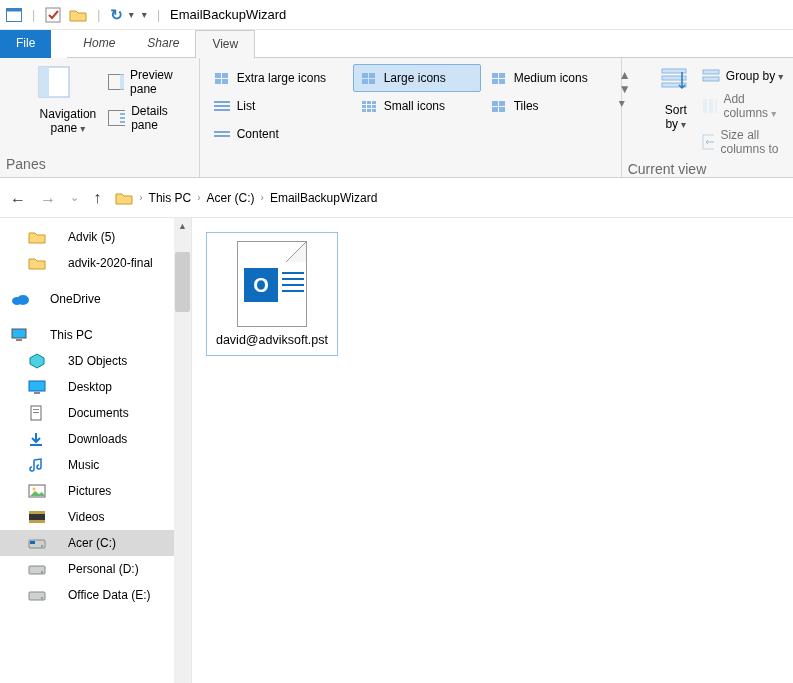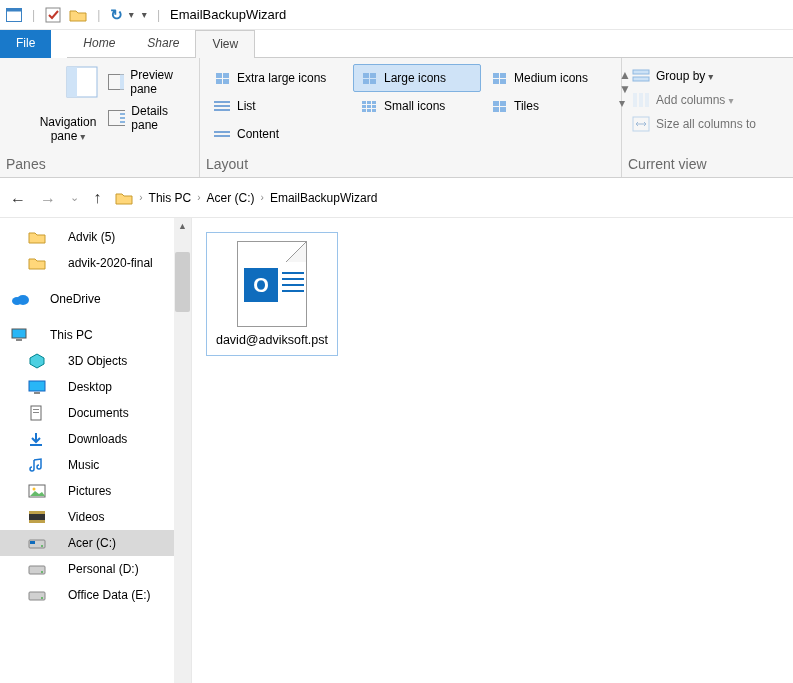--- a/index.html
+++ b/index.html
@@ -17,21 +17,21 @@
 .tab.file { background: #1979ca; color: #fff; margin-right: 16px; }
 .tab.active { border: 1px solid #ccc; border-bottom: none; background: #f6f6f6; }
 .tab:not(.file):not(.active) { border-bottom: 1px solid #ccc; font-style: italic; }
 
 
 .ribbon { background: #f6f6f6; border-bottom: 1px solid #d0d0d0; display: flex; height: 120px; }
 .group { border-right: 1px solid #d6d6d6; display: flex; flex-direction: column; justify-content: space-between; padding: 4px 6px 0 6px; }
 .group-label { font-size: 14px; color: #6a6a6a; padding: 3px 0 5px; }
 .group-body { display: flex; gap: 6px; flex: 1; align-items: flex-start; }
 
-.bigbtn { display: flex; flex-direction: column; align-items: flex-end; width: 72px; gap: 18px; padding-top: 4px; margin-left: 32px; }
+.bigbtn { display: flex; flex-direction: column; align-items: flex-start; width: 72px; gap: 10px; padding-top: 4px; margin-left: 32px; }
 .bigbtn .lbl { text-align: center; line-height: 1.15; }
 .smallbtn { display: flex; align-items: center; gap: 6px; padding: 2px 4px; }
 .col { display: flex; flex-direction: column; gap: 4px; }
 
 .opt { display: flex; align-items: center; gap: 6px; padding: 2px 6px; border: 1px solid transparent; border-radius: 2px; }
 .opt.selected { background: #cfe3f7; border: 1px solid #7fb1e0; }
 
 
 .navbar { display: flex; align-items: center; height: 40px; padding: 0 10px; gap: 14px; border-bottom: 1px solid #e8e8e8; }
 .arrow { color: #999; font-size: 16px; line-height: 1; }
@@ -226,25 +226,33 @@
             </span>
           <span>Content</span>
         </div>
       </div>
       <div class="layout-expando">
         <span>▲</span>
         <span>▼</span>
         <span>▾</span>
       </div>
     </div>
-    <div class="group-label">Layout</div>
   </div>
 
   <div class="group" style="flex:1;border-right:none;">
     <div class="group-body">
+      <div class="bigbtn" style="width:44px;">
+        <svg width="28" height="28">
+            <rect x="2" y="3" width="24" height="4" fill="#cde2f6" stroke="#8fb8e0"></rect>
+            <rect x="2" y="10" width="24" height="4" fill="#cde2f6" stroke="#8fb8e0"></rect>
+            <rect x="2" y="17" width="24" height="4" fill="#cde2f6" stroke="#8fb8e0"></rect>
+            <path d="M22 6 v16 m-3 -3 l3 3 l3 -3" stroke="#2a7bbd" fill="none" stroke-width="1.5"></path>
+          </svg>
+        <span class="lbl dropdown-caret">Sort by</span>
+      </div>
       <div class="col" style="padding-top:4px;">
         <div class="smallbtn">
           <svg width="18" height="16">
               <rect x="1" y="2" width="16" height="4" fill="#cde2f6" stroke="#8fb8e0"></rect>
               <rect x="1" y="9" width="16" height="4" fill="#cde2f6" stroke="#8fb8e0"></rect>
             </svg>
           <span class="dropdown-caret">Group by</span>
         </div>
         <div class="smallbtn" style="opacity:.55;">
           <svg width="18" height="16">

